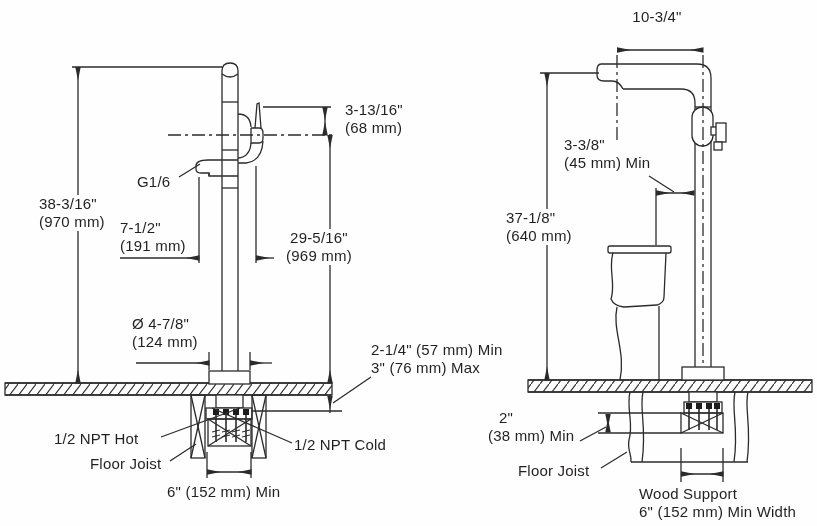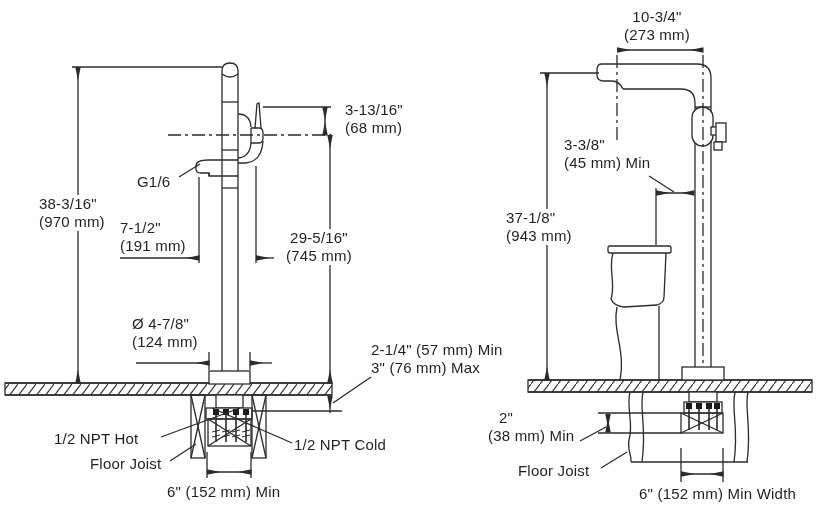--- a/index.html
+++ b/index.html
@@ -232,21 +232,21 @@
 </div>
 <div class="lbl" style="left:137px;top:173px;">
   <div>G1/6</div>
 </div>
 <div class="lbl" style="left:120px;top:219px;">
   <div>7-1/2"</div>
   <div>(191 mm)</div>
 </div>
 <div class="lbl bg center" style="left:274px;top:229px;width:84px;">
   <div>29-5/16"</div>
-  <div>(745 mm)</div>
+  <div>(969 mm)</div>
 </div>
 <div class="lbl" style="left:132px;top:315px;">
   <div>Ø 4-7/8"</div>
   <div>(124 mm)</div>
 </div>
 <div class="lbl" style="left:371px;top:341px;">
   <div>2-1/4" (57 mm) Min</div>
   <div>3" (76 mm) Max</div>
 </div>
 <div class="lbl" style="left:54px;top:430px;">
@@ -257,34 +257,34 @@
 </div>
 <div class="lbl" style="left:294px;top:436px;">
   <div>1/2 NPT Cold</div>
 </div>
 <div class="lbl" style="left:167px;top:483px;">
   <div>6" (152 mm) Min</div>
 </div>
 
 <div class="lbl center" style="left:607px;top:8px;width:100px;">
   <div>10-3/4"</div>
-  <div>(273 mm)</div>
 </div>
 <div class="lbl" style="left:564px;top:136px;">
   <div>3-3/8"</div>
   <div>(45 mm) Min</div>
 </div>
 <div class="lbl bg" style="left:503px;top:209px;">
   <div>37-1/8"</div>
-  <div>(943 mm)</div>
+  <div>(640 mm)</div>
 </div>
 <div class="lbl" style="left:488px;top:409px;">
   <div class="ind">2"</div>
   <div>(38 mm) Min</div>
 </div>
 <div class="lbl" style="left:518px;top:462px;">
   <div>Floor Joist</div>
 </div>
 <div class="lbl" style="left:639px;top:485px;">
+  <div>Wood Support</div>
   <div>6" (152 mm) Min Width</div>
 </div>
 
 </div>
 
 </body></html>

